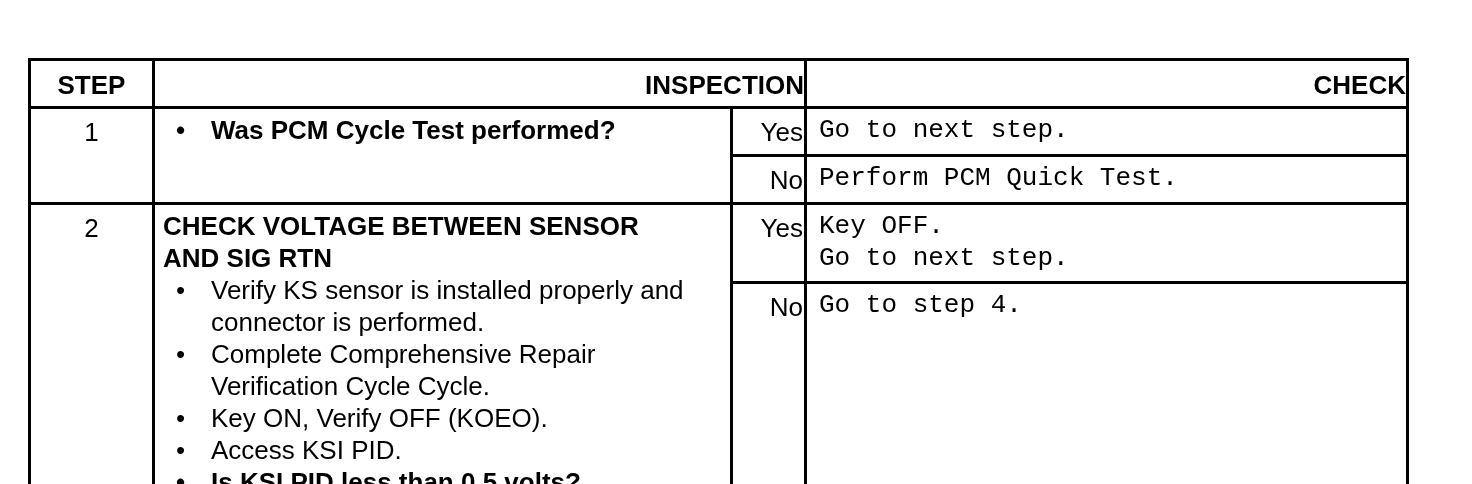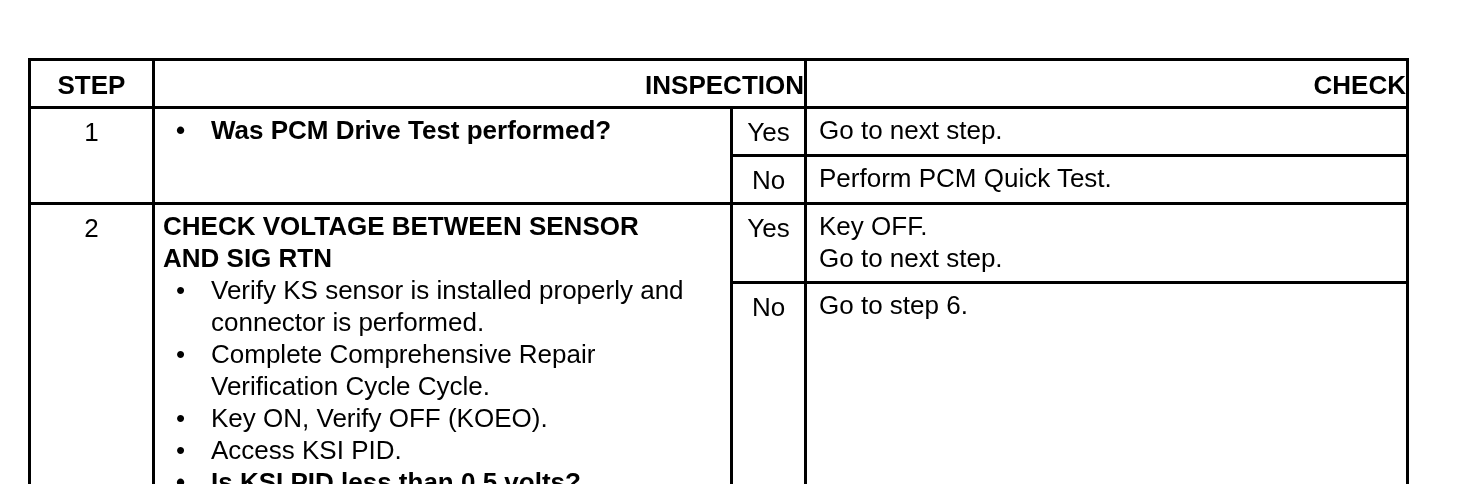--- a/index.html
+++ b/index.html
@@ -43,28 +43,29 @@
   td.step {
     text-align: center;
     vertical-align: top;
     padding-top: 7px;
   }
   td.insp {
     vertical-align: top;
     padding: 5px 4px 6px 8px;
   }
   td.yn {
-    text-align: center;
+    text-align: right;
     vertical-align: top;
     padding-top: 7px;
   }
   td.act {
     vertical-align: top;
     text-align: left;
     padding: 5px 6px 6px 12px;
+    font-family: Liberation Mono, monospace;
   }
   .bold { font-weight: bold; }
   .heading-line { white-space: nowrap; font-weight: bold; }
   .bullet-row { display: flex; }
   .b-glyph {
     flex: 0 0 48px;
     padding-left: 13px;
     box-sizing: border-box;
   }
   .b-text { flex: 1 1 auto; }
@@ -87,21 +88,21 @@
       <th class="step-h">STEP</th>
       <th class="left-h" colspan="2">INSPECTION</th>
       <th class="left-h">CHECK</th>
     </tr>
 
     <tr class="h-r1a">
       <td class="step" rowspan="2">1</td>
       <td class="insp" rowspan="2">
         <div class="bullet-row bold">
           <span class="b-glyph">•</span>
-          <span class="b-text">Was PCM Drive Test performed?</span>
+          <span class="b-text">Was PCM Cycle Test performed?</span>
         </div>
       </td>
       <td class="yn">Yes</td>
       <td class="act">
         <div class="act-line">Go to next step.</div>
       </td>
     </tr>
 
     <tr class="h-r1b">
       <td class="yn">No</td>
@@ -145,18 +146,18 @@
       <td class="yn">Yes</td>
       <td class="act">
         <div class="act-line">Key OFF.</div>
         <div class="act-line">Go to next step.</div>
       </td>
     </tr>
 
     <tr class="h-r2b">
       <td class="yn">No</td>
       <td class="act">
-        <div class="act-line">Go to step 6.</div>
+        <div class="act-line">Go to step 4.</div>
       </td>
     </tr>
   </tbody>
     </table>
 </div>
 
 </body></html>

